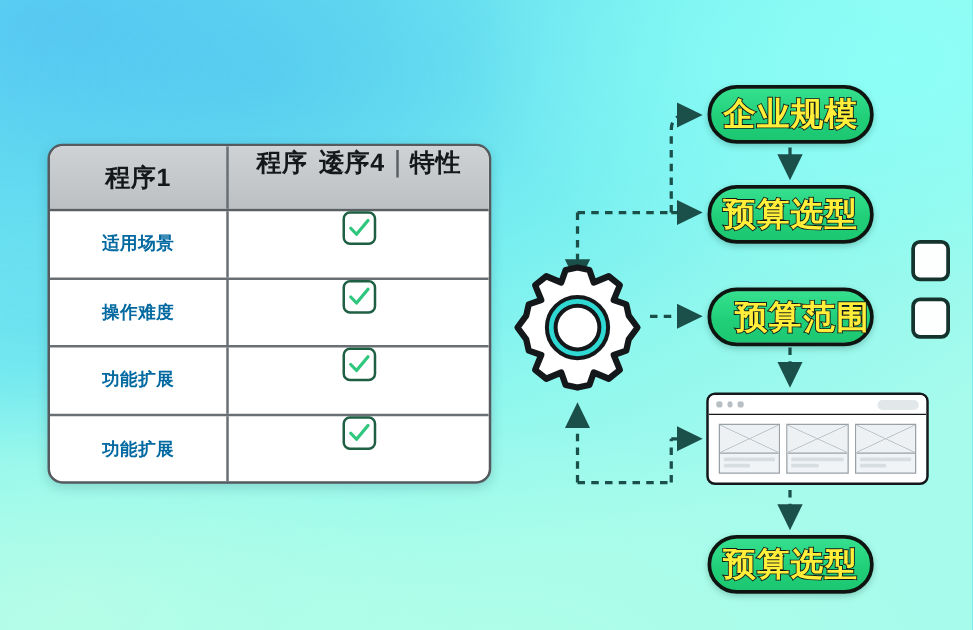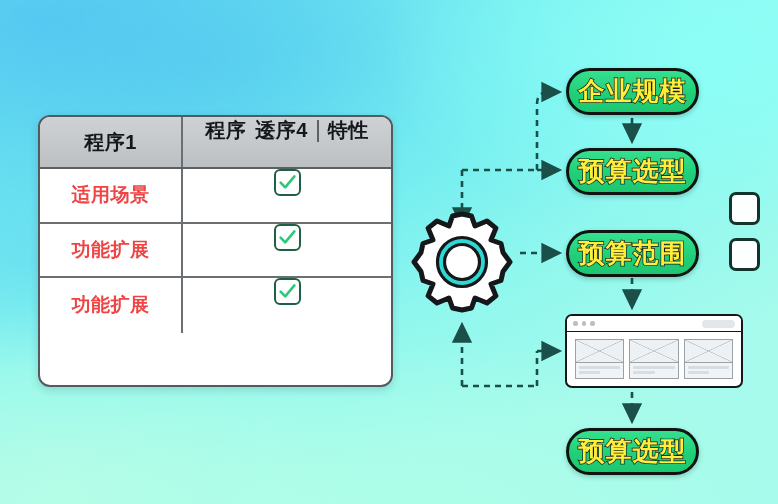--- a/index.html
+++ b/index.html
@@ -94,23 +94,23 @@
     align-items: center;
     gap: 9px;
   }
   .hdr-divider {
     width: 2px;
     height: 22px;
     background: #5c6165;
     display: block;
   }
   .row-label {
-    font-size: 19px;
+    font-size: 14px;
     font-weight: 700;
-    color: #ef4444;
+    color: #0369a1;
     letter-spacing: .5px;
     font-family: Liberation Serif, serif;
   }
 
   
   .check-box {
     width: 27px;
     height: 27px;
     border: 2px solid #1f5f43;
     border-radius: 6px;
@@ -139,21 +139,21 @@
     font-weight: 800;
     color: #ffef3a;
     letter-spacing: 1px;
     -webkit-text-stroke: 1.4px #14181a;
     paint-order: stroke fill;
     white-space: nowrap;
   }
 
   #pill-0 { left: 566px; top: 68px; }
   #pill-1 { left: 566px; top: 148px; }
-  #pill-2 { left: 566px; top: 230px; }
+  #pill-2 { left: 566px; top: 230px; justify-content: flex-end; }
   #pill-3 { left: 566px; top: 428px; }
 
   
   #browser-mock {
     position: absolute;
     left: 565px;
     top: 314px;
     width: 178px;
     height: 74px;
     background: #ffffff;
@@ -315,20 +315,32 @@
     </div>
     <div class="tcell-right">
       <span class="check-box">
         <svg width="19" height="19" viewBox="0 0 19 19">
           <path d="M2.6,9.6 L7.2,14.4 L16.4,3.4" stroke="#2fc77e" stroke-width="2.6" fill="none" stroke-linecap="round" stroke-linejoin="round"></path>
         </svg>
       </span>
     </div>
   </div>
 
+  <div class="trow body">
+    <div class="tcell-left">
+      <span class="row-label">操作难度</span>
+    </div>
+    <div class="tcell-right">
+      <span class="check-box">
+        <svg width="19" height="19" viewBox="0 0 19 19">
+          <path d="M2.6,9.6 L7.2,14.4 L16.4,3.4" stroke="#2fc77e" stroke-width="2.6" fill="none" stroke-linecap="round" stroke-linejoin="round"></path>
+        </svg>
+      </span>
+    </div>
+  </div>
 
   <div class="trow body">
     <div class="tcell-left">
       <span class="row-label">功能扩展</span>
     </div>
     <div class="tcell-right">
       <span class="check-box">
         <svg width="19" height="19" viewBox="0 0 19 19">
           <path d="M2.6,9.6 L7.2,14.4 L16.4,3.4" stroke="#2fc77e" stroke-width="2.6" fill="none" stroke-linecap="round" stroke-linejoin="round"></path>
         </svg>

